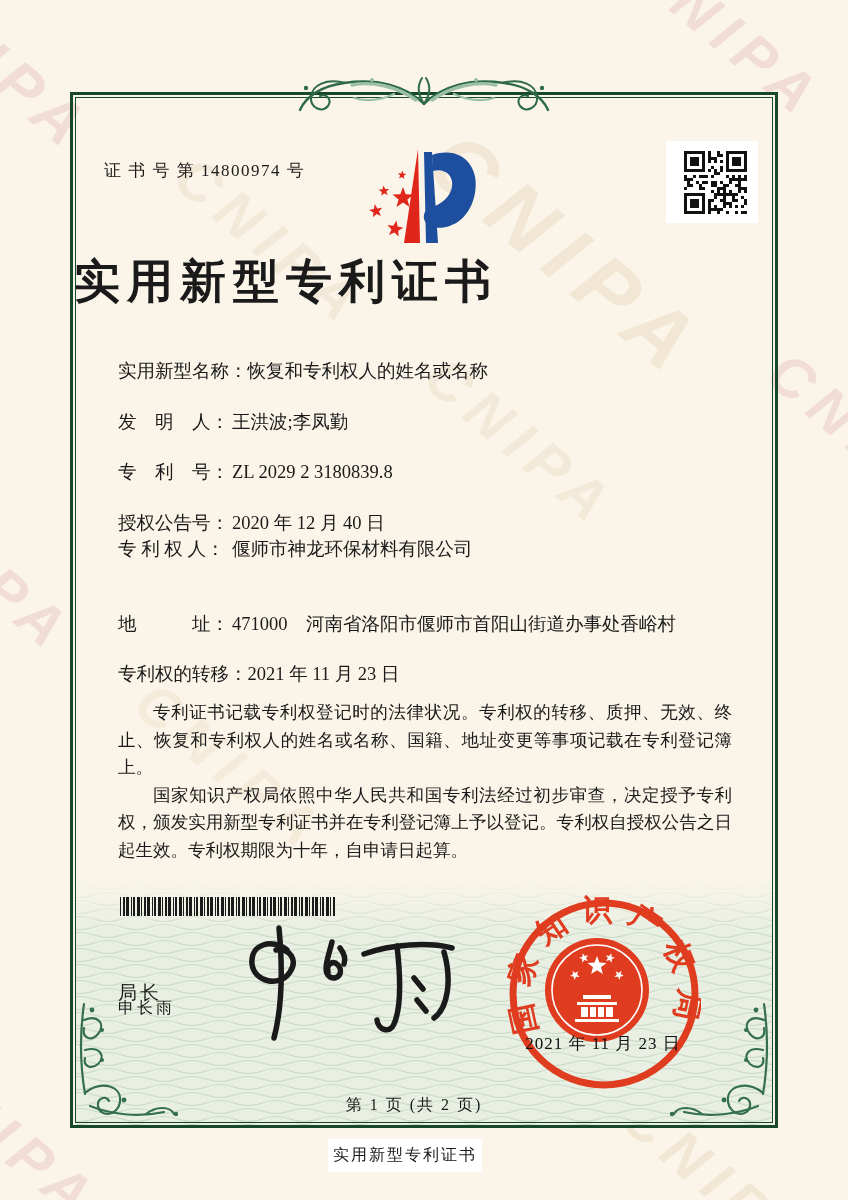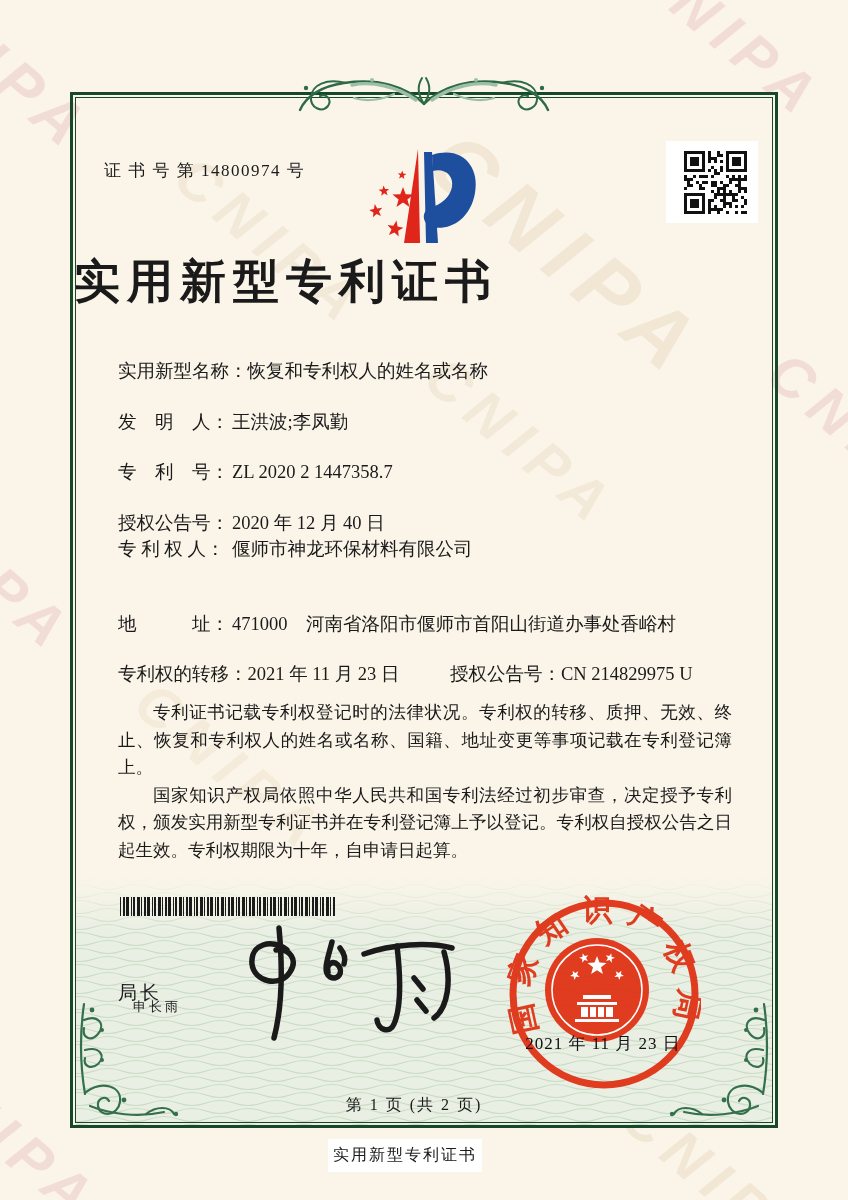--- a/index.html
+++ b/index.html
@@ -54,21 +54,21 @@
   .flabel{display:inline-block;min-width:114px;}
   .grant{position:absolute;left:332px;top:0;}
   
   .paras{position:absolute;left:118px;top:699px;width:614px;
     font-size:17.5px;line-height:27.6px;text-align:justify;}
   .paras p{margin:0;text-indent:2em;}
   
   .barcode{position:absolute;left:120px;top:897px;width:220px;height:19px;font-size:0;}
   .barcode i{display:inline-block;height:19px;background:#1b1b1b;}
   .director-title{position:absolute;left:118px;top:980px;font-size:19px;letter-spacing:3px;}
-  .director-name{position:absolute;left:133px;top:998px;font-size:13px;letter-spacing:3px;}
+  .director-name{position:absolute;left:118px;top:998px;font-size:16px;letter-spacing:3px;}
   .signature{position:absolute;left:232px;top:920px;width:235px;height:125px;}
   .seal{position:absolute;left:505px;top:895px;width:196px;height:200px;}
   .seal-date{position:absolute;left:501px;top:1032px;width:204px;text-align:center;
     font-size:17px;letter-spacing:1px;color:#111;}
   .page-info{position:absolute;left:74px;top:1095px;width:680px;text-align:center;
     font-size:16px;letter-spacing:2px;}
   .footer-note{
     position:absolute;left:328px;top:1139px;width:154px;height:33px;background:#ffffff;
     display:flex;align-items:center;justify-content:center;
     font-size:16px;letter-spacing:2px;
@@ -331,36 +331,33 @@
 
 <div class="title">实用新型专利证书</div>
 
 <div class="field-row" style="top:358px">
   <span class="flabel">实用新型名称：</span><span>恢复和专利权人的姓名或名称</span>
 </div>
 <div class="field-row" style="top:409px">
   <span class="flabel">发　明　人：</span><span>王洪波;李凤勤</span>
 </div>
 <div class="field-row" style="top:459px">
-  <span class="flabel">专　利　号：</span><span>ZL 2020 2 1447358.7</span>
+  <span class="flabel">专　利　号：</span><span>ZL 2029 2 3180839.8</span>
 </div>
 <div class="field-row" style="top:510px">
   <span class="flabel">授权公告号：</span><span>2020 年 12 月 40 日</span>
 </div>
 <div class="field-row" style="top:536px">
   <span class="flabel">专 利 权 人：</span><span>偃师市神龙环保材料有限公司</span>
 </div>
 <div class="field-row" style="top:611px">
   <span class="flabel">地　　　址：</span><span>471000　河南省洛阳市偃师市首阳山街道办事处香峪村</span>
 </div>
 <div class="field-row" style="top:661px">
   <span class="flabel">专利权的转移：</span><span>2021 年 11 月 23 日</span>
-  <span class="grant">
-    <span>授权公告号：</span><span>CN 214829975 U</span>
-  </span>
 </div>
 
 <div class="paras">
   <p>专利证书记载专利权登记时的法律状况。专利权的转移、质押、无效、终止、恢复和专利权人的姓名或名称、国籍、地址变更等事项记载在专利登记簿上。</p>
   <p>国家知识产权局依照中华人民共和国专利法经过初步审查，决定授予专利权，颁发实用新型专利证书并在专利登记簿上予以登记。专利权自授权公告之日起生效。专利权期限为十年，自申请日起算。</p>
 </div>
 
 <div class="barcode" id="barcode"><i style="width:1px;margin-right:2px"></i><i style="width:2px;margin-right:1px"></i><i style="width:3px;margin-right:2px"></i><i style="width:1px;margin-right:1px"></i><i style="width:2px;margin-right:2px"></i><i style="width:3px;margin-right:1px"></i><i style="width:1px;margin-right:2px"></i><i style="width:2px;margin-right:1px"></i><i style="width:3px;margin-right:2px"></i><i style="width:1px;margin-right:1px"></i><i style="width:2px;margin-right:2px"></i><i style="width:3px;margin-right:1px"></i><i style="width:1px;margin-right:2px"></i><i style="width:2px;margin-right:1px"></i><i style="width:3px;margin-right:2px"></i><i style="width:1px;margin-right:1px"></i><i style="width:2px;margin-right:2px"></i><i style="width:3px;margin-right:1px"></i><i style="width:1px;margin-right:2px"></i><i style="width:2px;margin-right:1px"></i><i style="width:3px;margin-right:2px"></i><i style="width:1px;margin-right:1px"></i><i style="width:2px;margin-right:2px"></i><i style="width:3px;margin-right:1px"></i><i style="width:1px;margin-right:2px"></i><i style="width:2px;margin-right:1px"></i><i style="width:3px;margin-right:2px"></i><i style="width:1px;margin-right:1px"></i><i style="width:2px;margin-right:2px"></i><i style="width:3px;margin-right:1px"></i><i style="width:1px;margin-right:2px"></i><i style="width:2px;margin-right:1px"></i><i style="width:3px;margin-right:2px"></i><i style="width:1px;margin-right:1px"></i><i style="width:2px;margin-right:2px"></i><i style="width:3px;margin-right:1px"></i><i style="width:1px;margin-right:2px"></i><i style="width:2px;margin-right:1px"></i><i style="width:3px;margin-right:2px"></i><i style="width:1px;margin-right:1px"></i><i style="width:2px;margin-right:2px"></i><i style="width:3px;margin-right:1px"></i><i style="width:1px;margin-right:2px"></i><i style="width:2px;margin-right:1px"></i><i style="width:3px;margin-right:2px"></i><i style="width:1px;margin-right:1px"></i><i style="width:2px;margin-right:2px"></i><i style="width:3px;margin-right:1px"></i><i style="width:1px;margin-right:2px"></i><i style="width:2px;margin-right:1px"></i><i style="width:3px;margin-right:2px"></i><i style="width:1px;margin-right:1px"></i><i style="width:2px;margin-right:2px"></i><i style="width:3px;margin-right:1px"></i><i style="width:1px;margin-right:2px"></i><i style="width:2px;margin-right:1px"></i><i style="width:3px;margin-right:2px"></i><i style="width:1px;margin-right:1px"></i><i style="width:2px;margin-right:2px"></i><i style="width:3px;margin-right:1px"></i><i style="width:1px;margin-right:2px"></i><i style="width:2px;margin-right:1px"></i></div>
 
 <div class="director-title">局长</div>

